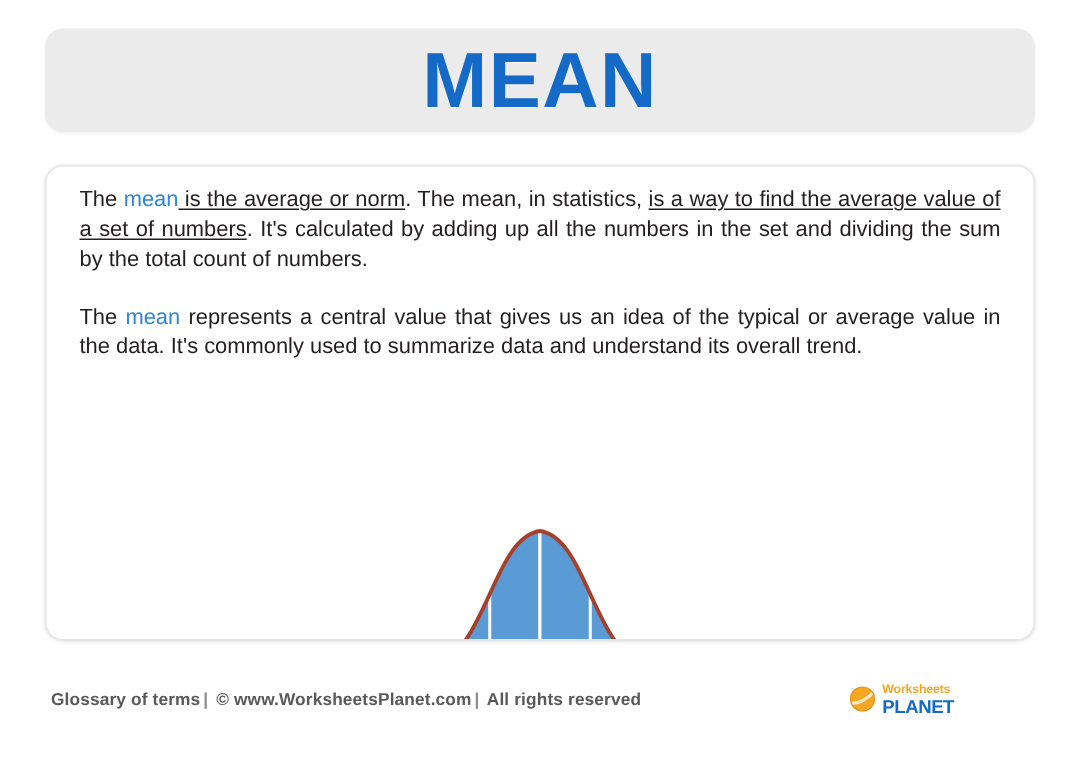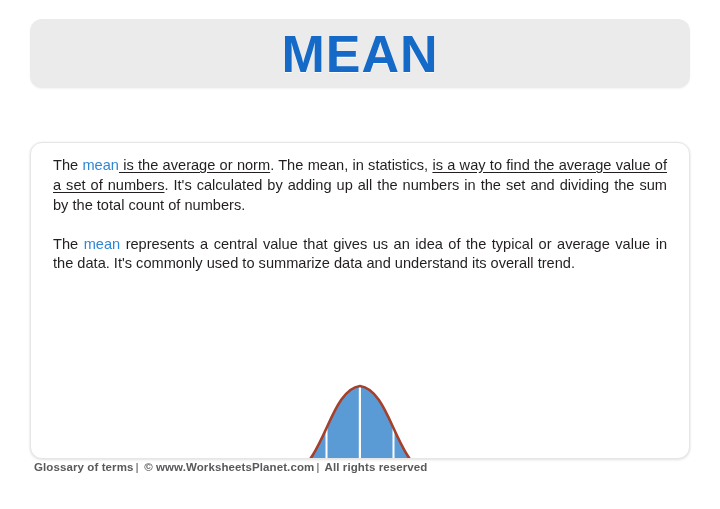--- a/index.html
+++ b/index.html
@@ -45,21 +45,20 @@
     left: 30px;
     top: 110px;
     width: 660px;
     height: 317px;
     background: #ffffff;
     border: 1px solid #e6e6e6;
     border-radius: 12px;
     box-shadow: 0 1px 3px rgba(0,0,0,0.10), 0 0 0 1px rgba(0,0,0,0.015);
     box-sizing: border-box;
     overflow: hidden;
-    margin-top: 32px;
   }
 
   .body-inner {
     padding: 13px 22px 0 22px;
   }
 
   p.para {
     margin: 0 0 19px 0;
     font-size: 14.6px;
     line-height: 1.36;
@@ -199,13 +198,24 @@
                C 178,107 186,110 203,110" fill="none" stroke="#a5402c" stroke-width="2.6" stroke-linecap="round"></path>
 
       <line x1="0" y1="111.2" x2="206" y2="111.2" stroke="#c9d6e4" stroke-width="1.6"></line>
     </svg>
   </div>
 </div>
 
 <div class="footer">
   <div class="footer-text"><span>Glossary of terms</span><span class="footer-sep">|</span> <span>©</span> <span>www.WorksheetsPlanet.com</span><span class="footer-sep">|</span> <span>All rights reserved</span></div>
 
+  <div class="logo">
+    <svg class="logo-mark" viewBox="0 0 20 20">
+      <circle cx="10" cy="10" r="8" fill="#f5a623"></circle>
+      <path d="M2.4,12.6 C7,13.8 14.5,9 17.6,5.2" stroke="#ffffff" stroke-width="2.2" fill="none" opacity="0.75"></path>
+      <circle cx="10" cy="10" r="8" fill="none" stroke="#e0941a" stroke-width="0.8"></circle>
+    </svg>
+    <div class="logo-words">
+      <span class="logo-top">Worksheets</span>
+      <span class="logo-bottom">PLANET</span>
+    </div>
+  </div>
 </div>
 
 </body></html>

